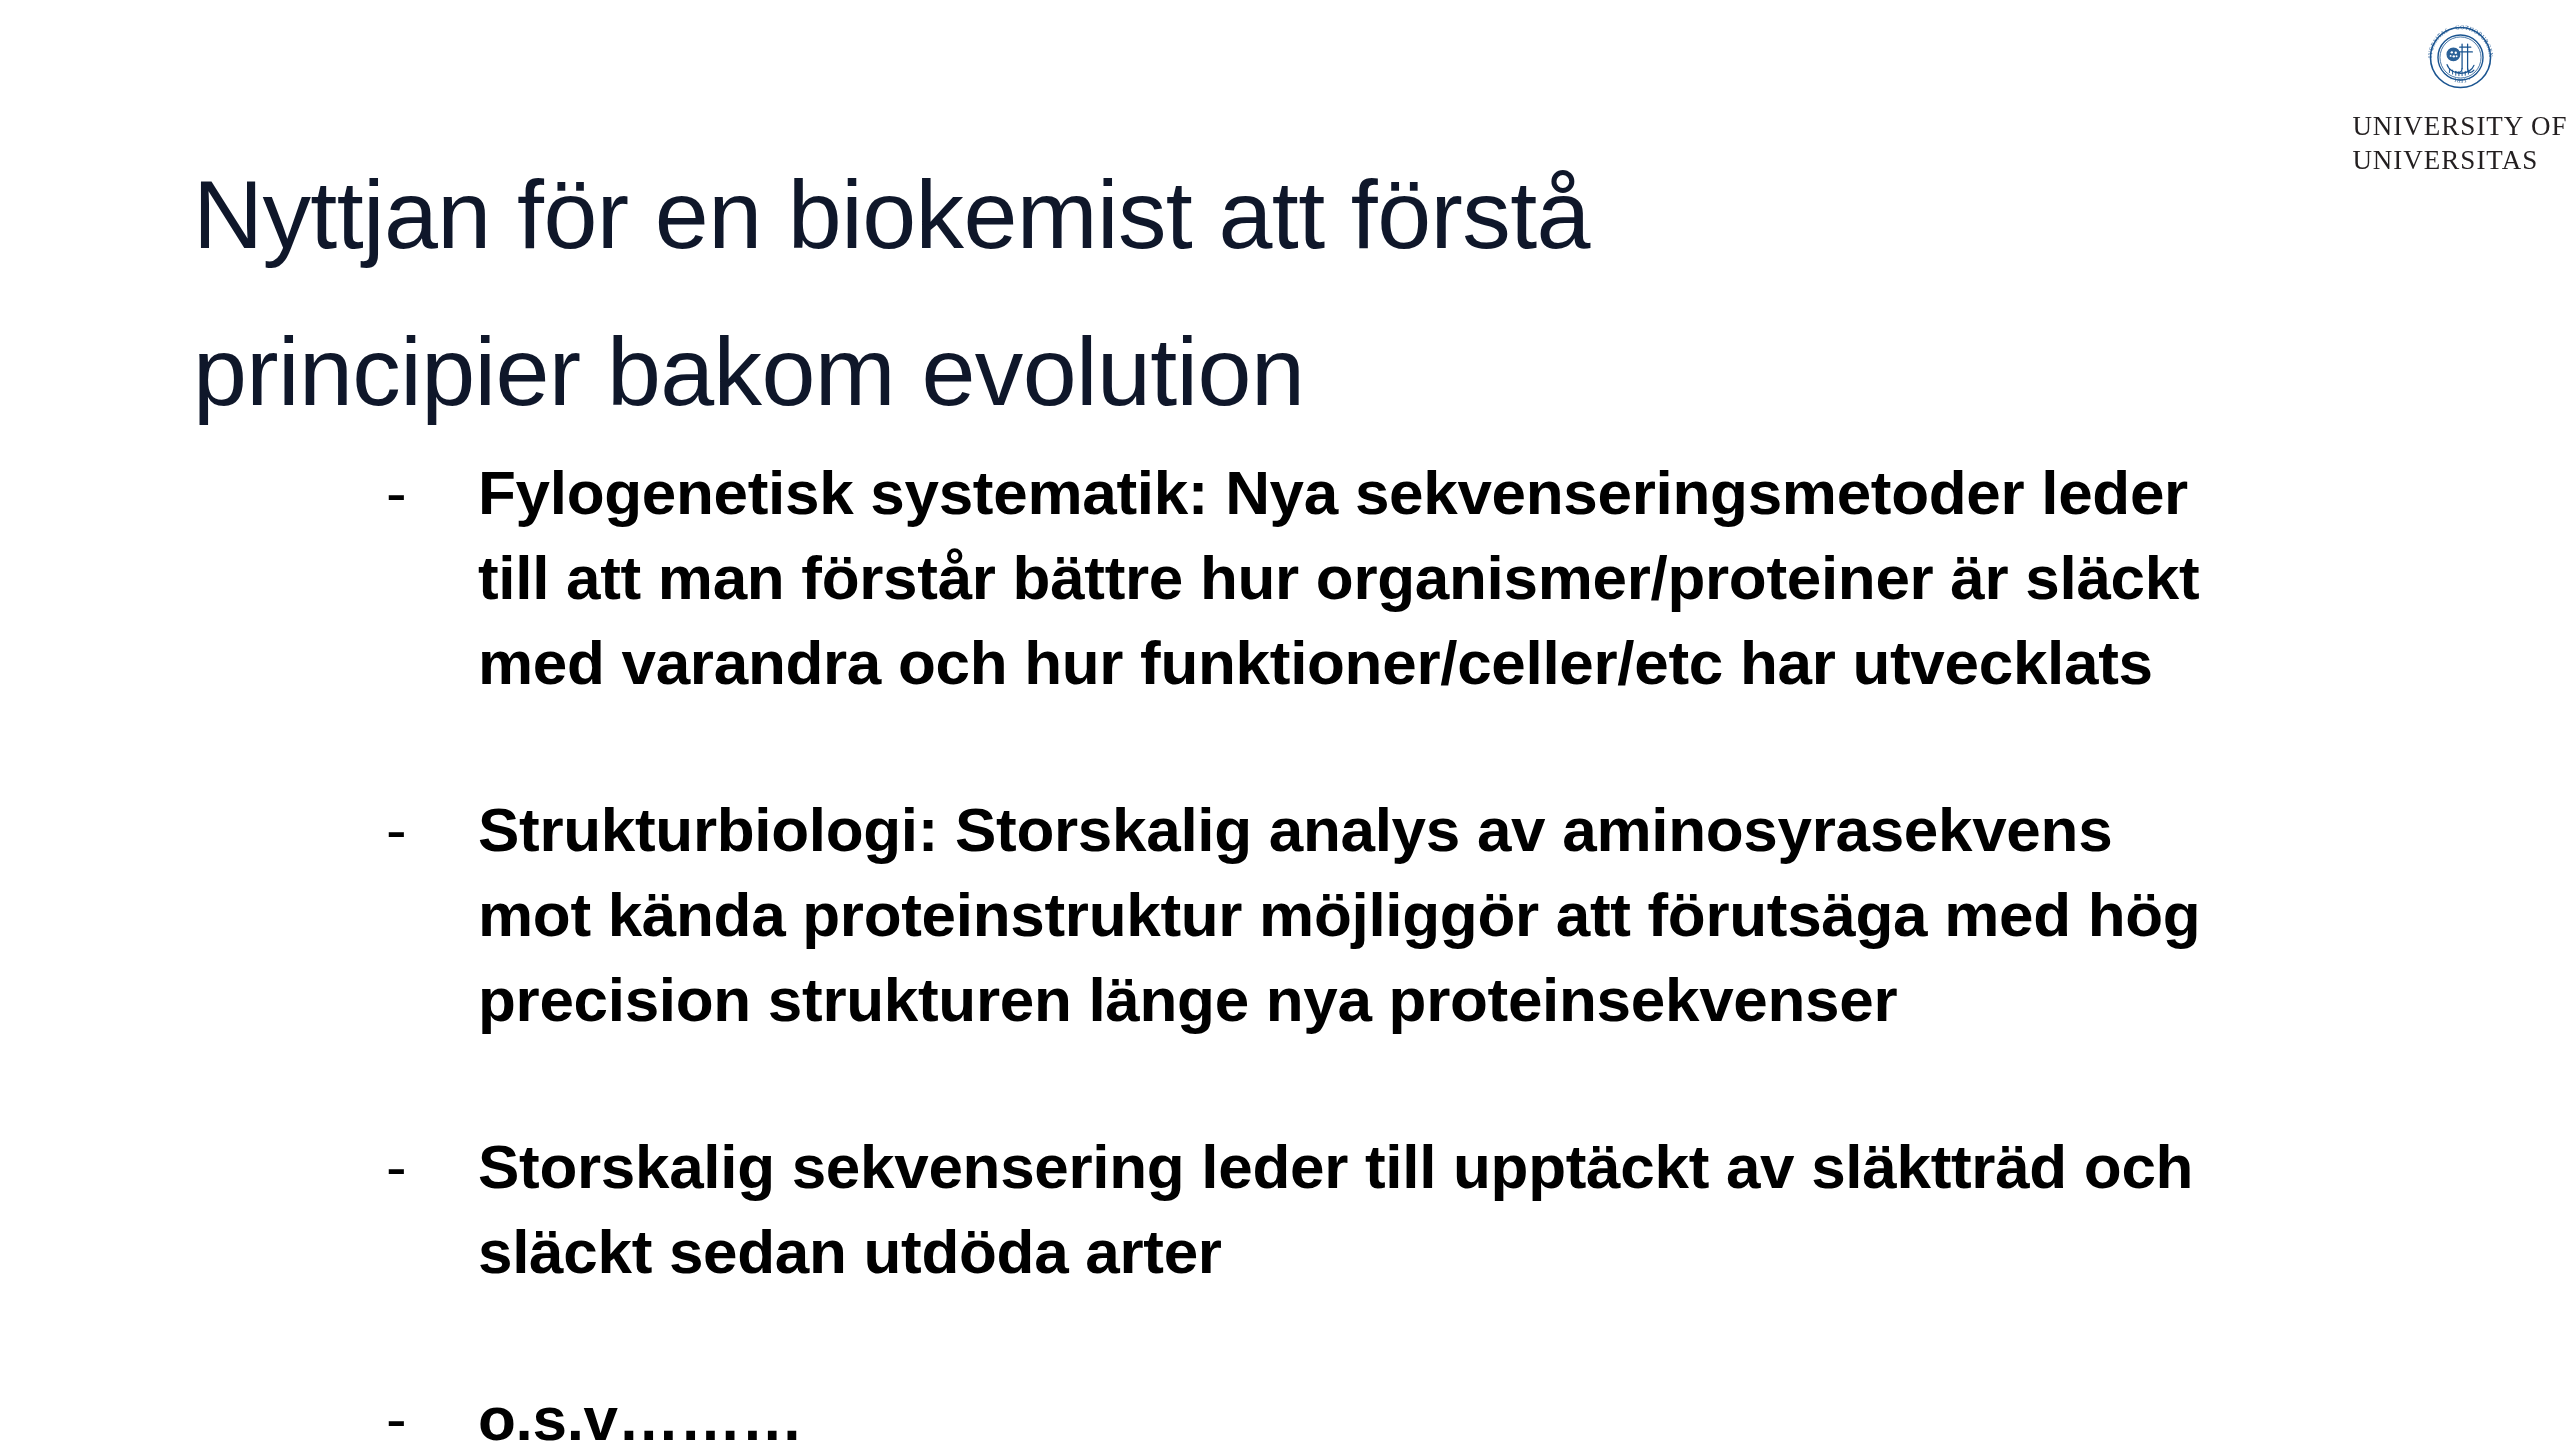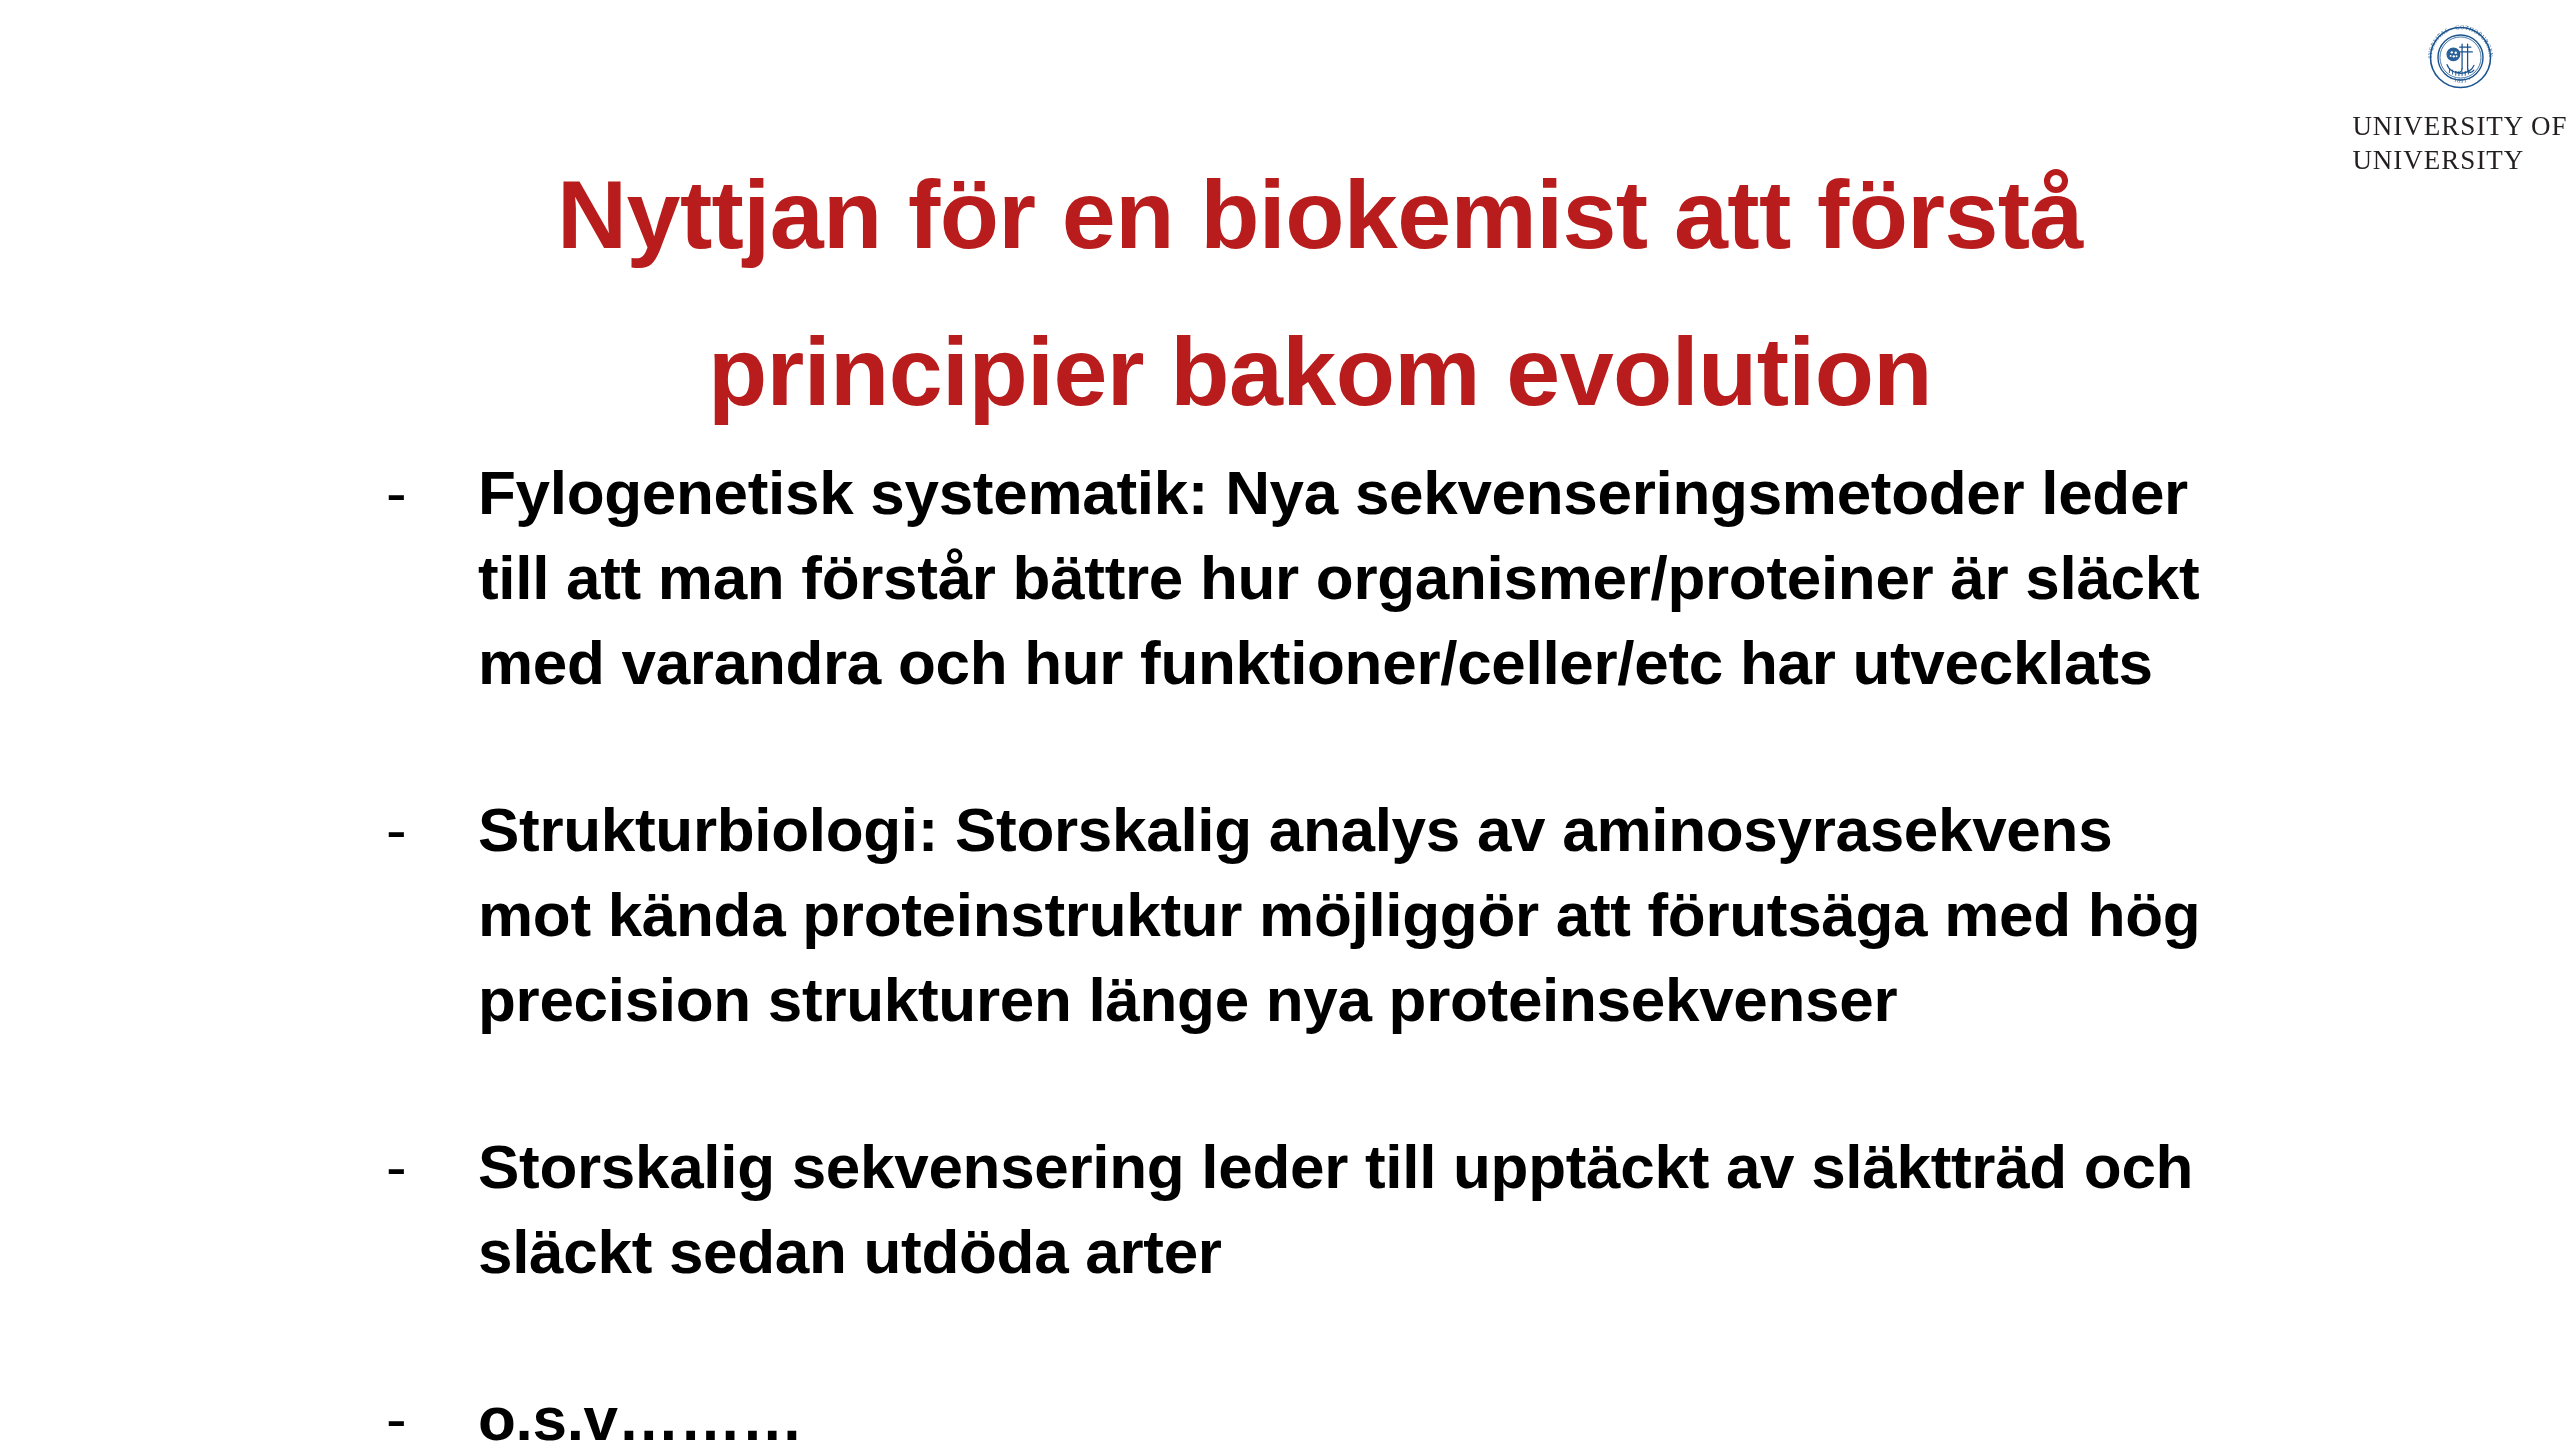--- a/index.html
+++ b/index.html
@@ -48,24 +48,24 @@
   .logo-wordmark .wm-line {
     display: block;
   }
 
   
   .title {
     position: absolute;
     left: 193px;
     top: 71px;
     width: 2254px;
-    text-align: center;
-    color: #b91c1c;
+    text-align: left;
+    color: #0f172a;
     font-family: "Liberation Sans", sans-serif;
-    font-weight: bold;
+    font-weight: normal;
     font-size: 97px;
     line-height: 1.62;
     letter-spacing: -0.6px;
   }
   .title .title-line {
     display: block;
   }
 
   
   .body {
@@ -137,21 +137,21 @@
         <path d="M 98 74 L 126 74"></path>
         <path d="M 98 86 L 130 86"></path>
         <path d="M 104 128 C 104 138 96 140 88 136"></path>
         <path d="M 118 128 C 118 140 128 140 134 132"></path>
         <path d="M 66 118 C 70 132 86 140 100 140 C 116 140 130 132 134 120"></path>
         <path d="M 72 128 L 72 138 M 80 132 L 80 142 M 88 135 L 88 145 M 96 136 L 96 146 M 104 136 L 104 146 M 112 135 L 112 145 M 120 132 L 120 142" stroke-width="2.4"></path>
       </g>
     </svg>
     <div class="logo-wordmark">
       <span class="wm-line">UNIVERSITY OF</span>
-      <span class="wm-line">UNIVERSITY</span>
+      <span class="wm-line">UNIVERSITAS</span>
     </div>
   </div>
 
   <h1 class="title">
     <span class="title-line">Nyttjan för en biokemist att förstå</span>
     <span class="title-line">principier bakom evolution</span>
   </h1>
 
   <div class="body">
 

